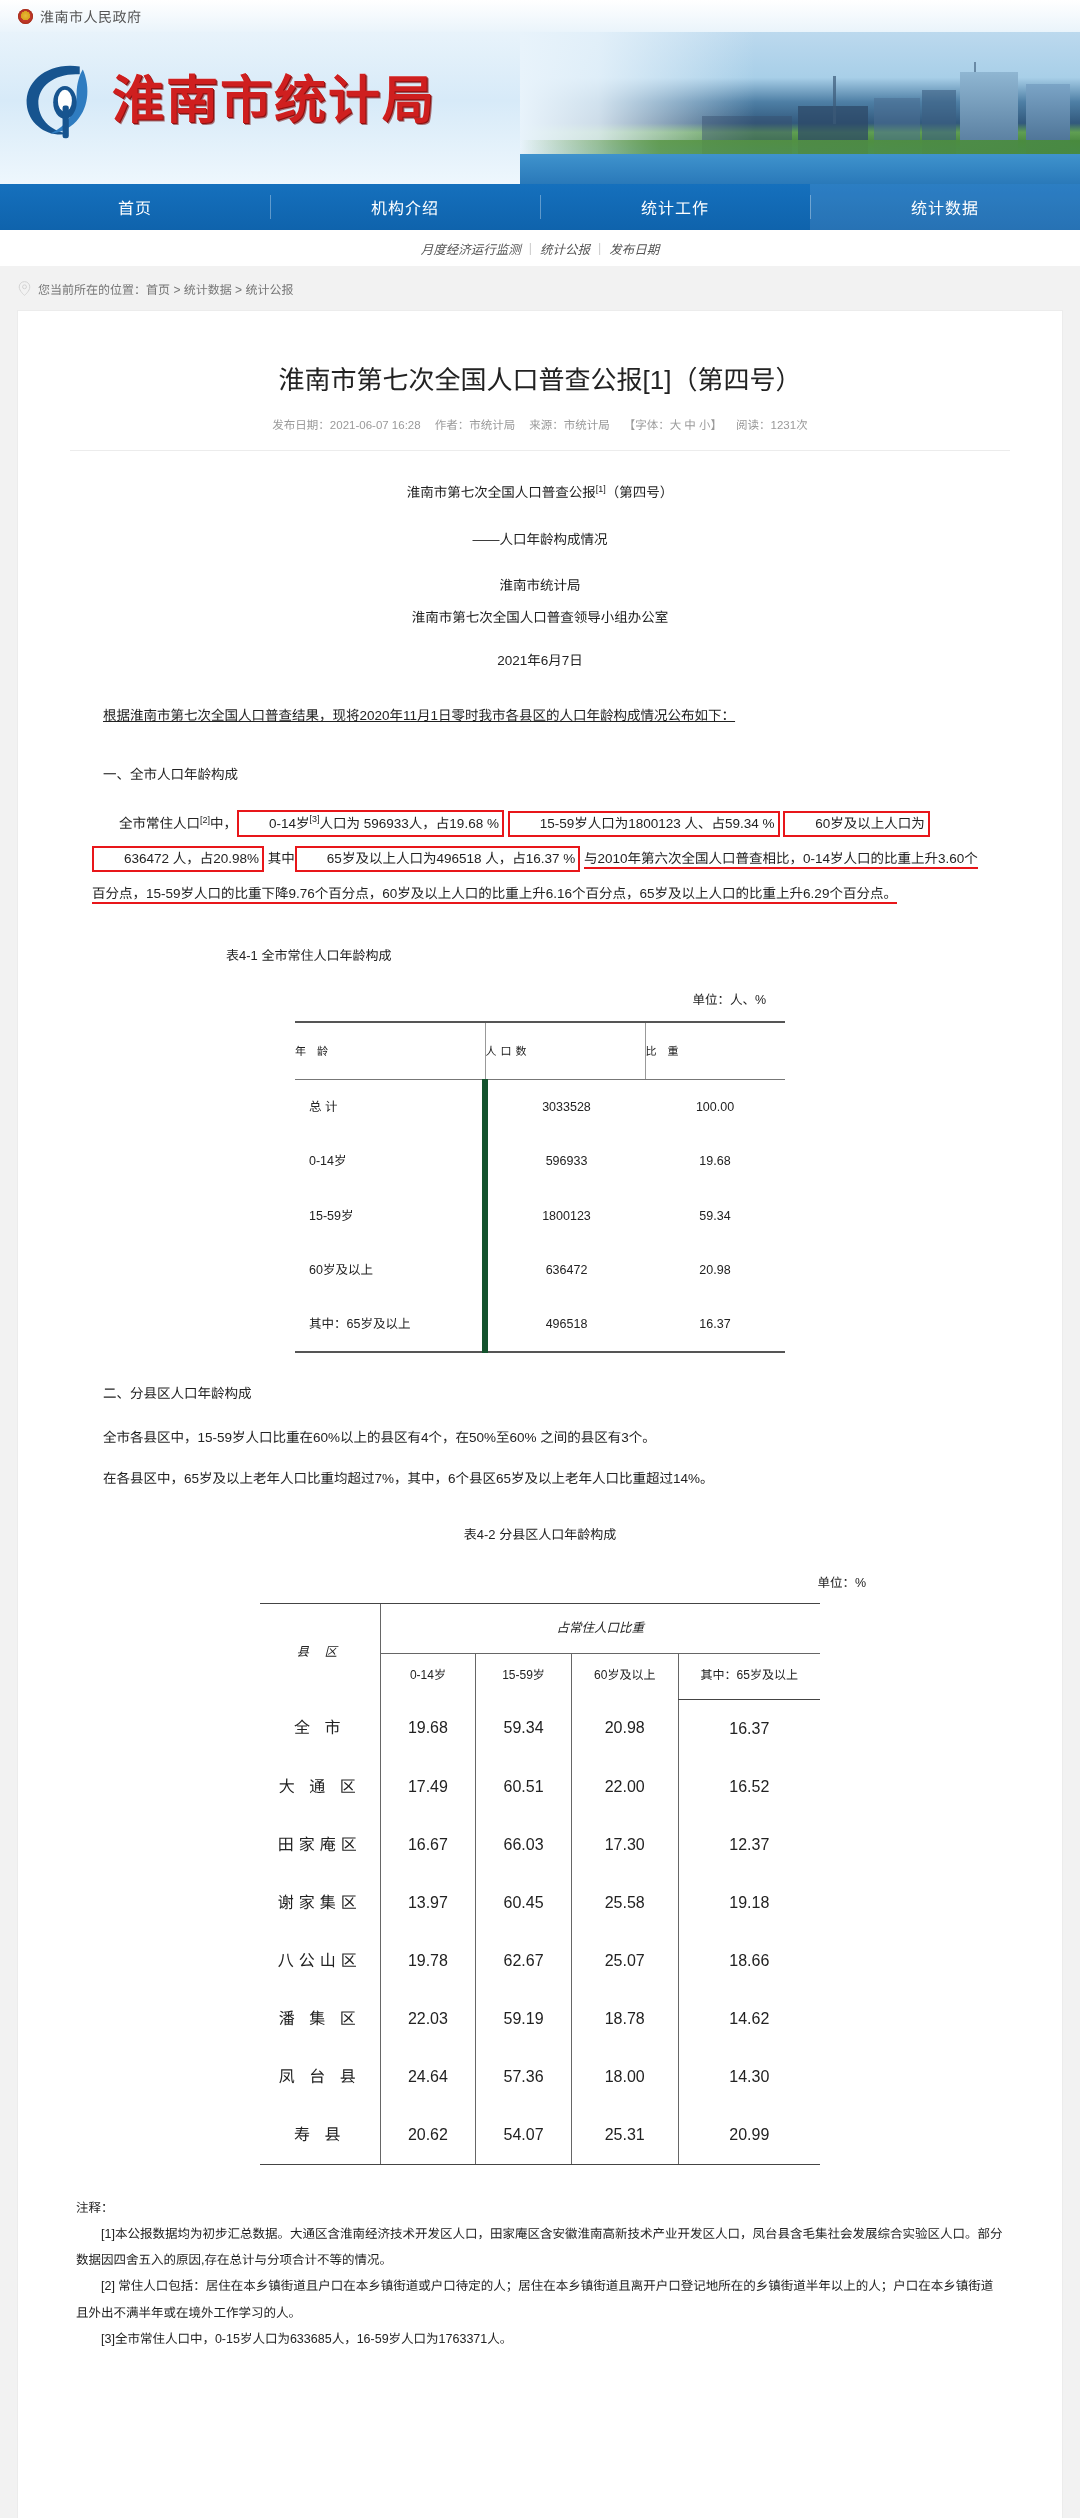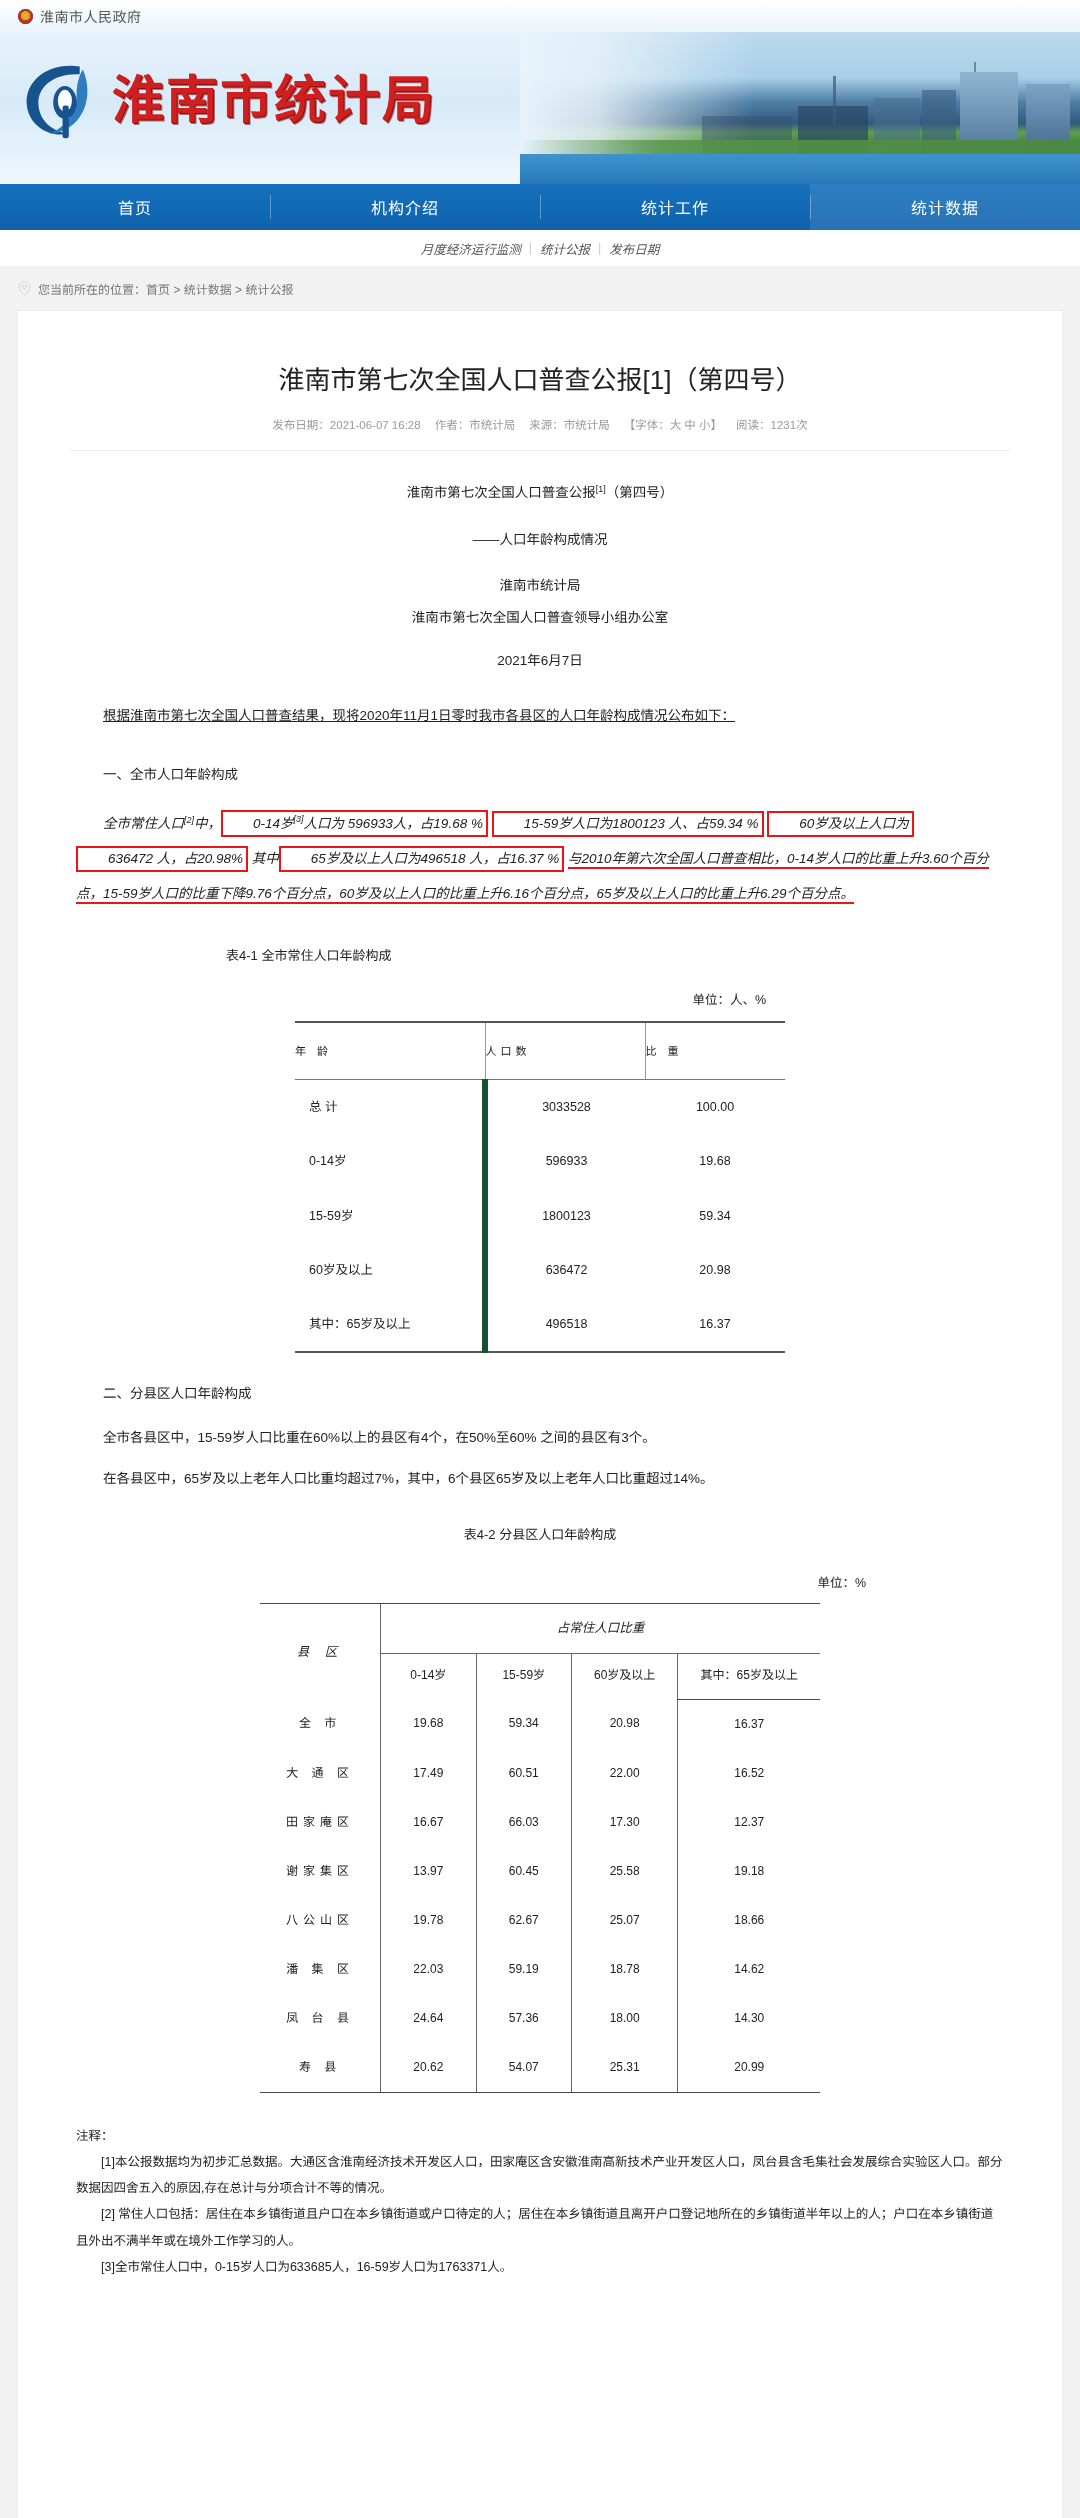--- a/index.html
+++ b/index.html
@@ -164,21 +164,21 @@
   .t42 .colA{ width:128px; }
   .t42 .colB{ width:100px; }
   .t42 .colC{ width:100px; }
   .t42 .colD{ width:112px; }
   .t42 .colE{ width:150px; }
   .vl{ border-left:1px solid #666; }
   .t42 .span4{ border-bottom:1px solid #666; font-size:12.5px; padding:11px 0; }
   .t42 .countyhead{ font-size:12.5px; letter-spacing:6px; }
   .t42 .sub th{ font-size:12px; padding:8px 0 10px; }
   .t42 .hdrbottom{ border-bottom:1.5px solid #444; }
-  .t42 tbody td{ padding:11px 0; font-size:12px; }
+  .t42 tbody td{ padding:11px 0; font-size:16px; }
   .t42 tbody td.county{ letter-spacing:5px; }
   .t42 tbody tr:last-child td{ border-bottom:1.5px solid #444; }
   .t42 .e-inner{ border-top:1px solid #666; border-left:1px solid #666; font-size:12px; padding:8px 0 10px; }
 
   
   .notes{ font-size:12.5px; line-height:2.1; color:#222; padding:4px 0 0 0; }
   .notes .nt{ text-indent:2em; }
   .notes-title{ margin-top:26px; }
 </style>
 </head>
@@ -259,21 +259,21 @@
     <div class="center-line" style="margin-top:14px;">——人口年龄构成情况</div>
 
     <div class="center-line" style="margin-top:14px;">淮南市统计局</div>
     <div class="center-line">淮南市第七次全国人口普查领导小组办公室</div>
     <div class="center-line" style="margin-top:10px;">2021年6月7日</div>
 
     <p class="indent" style="margin:24px 0 0;text-decoration:underline;">根据淮南市第七次全国人口普查结果，现将2020年11月1日零时我市各县区的人口年龄构成情况公布如下：</p>
 
     <p class="indent" style="margin:28px 0 0;">一、全市人口年龄构成</p>
 
-    <p class="indent" style="margin:16px 0 0; line-height:2.6;font-style:italic;">
+    <p class="indent" style="margin:16px 16px 0; line-height:2.6;">
       <span>全市常住人口</span><span class="sup">[2]</span><span>中，</span><span class="rbox"><span>0-14岁</span><span class="sup">[3]</span><span>人口为 596933人，占19.68 %</span></span> <span class="rbox">15-59岁人口为1800123 人、占59.34 %</span> <span class="rbox">60岁及以上人口为</span><span class="rbox">636472 人，占20.98%</span> <span>其中</span><span class="rbox">65岁及以上人口为496518 人，占16.37 %</span> <span class="rund">与2010年第六次全国人口普查相比，0-14岁人口的比重上升3.60个百分点，15-59岁人口的比重下降9.76个百分点，60岁及以上人口的比重上升6.16个百分点，65岁及以上人口的比重上升6.29个百分点。</span>
     </p>
 
     <div class="tbl-cap left-ish">表4-1 全市常住人口年龄构成</div>
     <div class="unit" style="width:590px; margin-left:100px; margin-top:16px;">单位：人、%</div>
 
     <table class="stat t41">
       <thead>
         <tr>
           <th style="width:190px;">年 龄</th>

